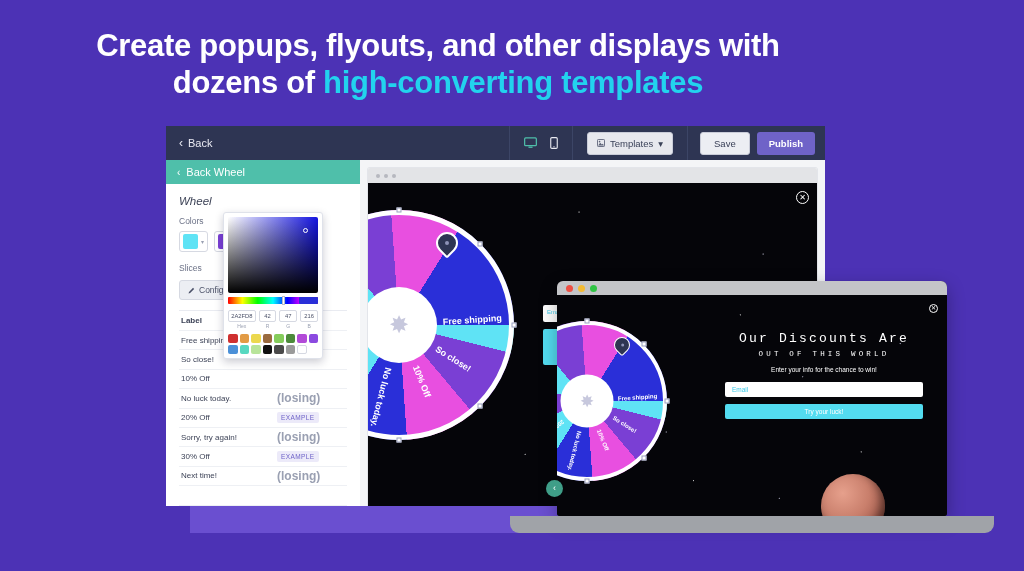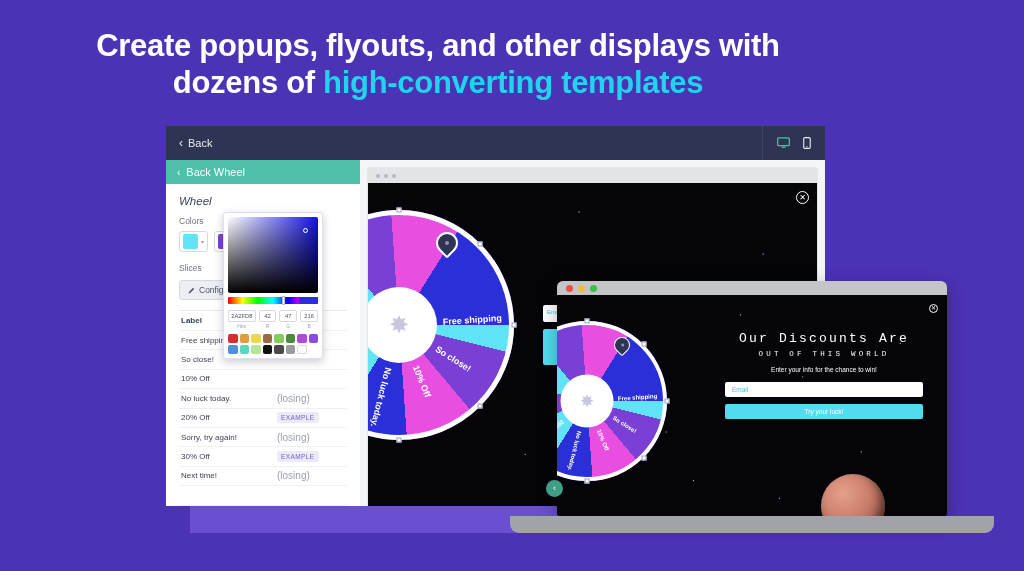--- a/index.html
+++ b/index.html
@@ -118,21 +118,21 @@
   .slice-row.header { height: 20px; }
   .slice-label {
     font-size: 8px; color: #3d4357; width: 96px;
     white-space: nowrap; overflow: hidden; text-overflow: ellipsis;
   }
   .slice-row.header .slice-label { font-weight: bold; font-size: 8px; }
   .slice-tag-example {
     font-size: 6.5px; color: #6f63c8; background: #eceaf9;
     padding: 2px 4px; border-radius: 2px; letter-spacing: 0.4px;
   }
-  .slice-tag-losing { font-size: 10px; color: #9aa0b2; }
+  .slice-tag-losing { font-size: 12px; color: #9aa0b2; font-weight: bold; }
 
   
   .color-picker {
     position: absolute; left: 57px; top: 52px; width: 100px;
     background: #ffffff; border: 1px solid #dfe2ea; border-radius: 3px;
     box-shadow: 0 3px 9px rgba(20,20,50,0.22); padding: 4px; z-index: 30;
   }
   .cp-gradient {
     position: relative; height: 76px; border-radius: 2px;
     background:
@@ -372,21 +372,36 @@
               </svg>
           </span>
           <span class="icon-mobile">
             <svg width="8" height="12" viewBox="0 0 9 14">
                 <rect x="0.7" y="0.7" width="7.6" height="12.6" rx="1.3" fill="none" stroke="#e9eaf2" stroke-width="1.3"></rect>
                 <rect x="3.4" y="11" width="2.2" height="0.9" rx="0.4" fill="#e9eaf2"></rect>
               </svg>
           </span>
         </div>
 
-
+        <div class="tpl-zone">
+          <div class="templates-btn">
+            <svg width="8" height="8" viewBox="0 0 10 10">
+                <rect x="0.6" y="0.6" width="8.8" height="8.8" rx="1" fill="none" stroke="#5a6076" stroke-width="1.1"></rect>
+                <circle cx="3.2" cy="3.3" r="1" fill="#5a6076"></circle>
+                <path d="M1.4 8 L4 4.8 L6 7 L7.4 5.8 L8.6 8 Z" fill="#5a6076"></path>
+              </svg>
+            <span>Templates</span>
+            <span>▾</span>
+          </div>
+        </div>
+
+        <div class="actions-zone">
+          <div class="save-btn">Save</div>
+          <div class="publish-btn">Publish</div>
+        </div>
       </div>
     </div>
 
     <div class="editor-body">
 
       <div class="sidebar">
         <div class="sidebar-header">
           <span class="sh-chevron">‹</span>
           <span class="sh-title">Back Wheel</span>
         </div>

